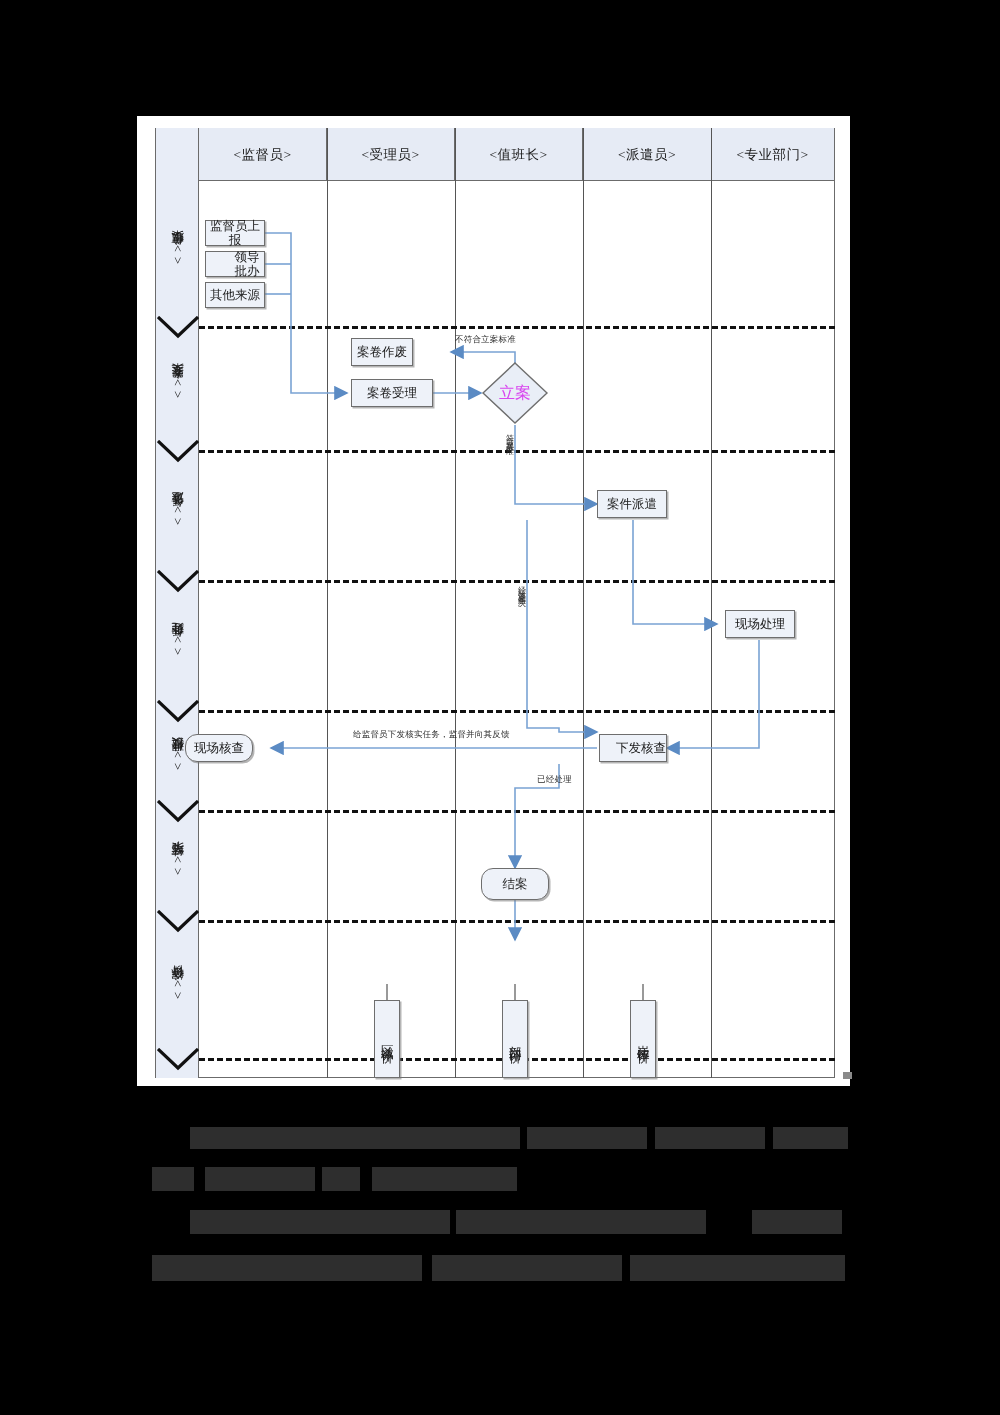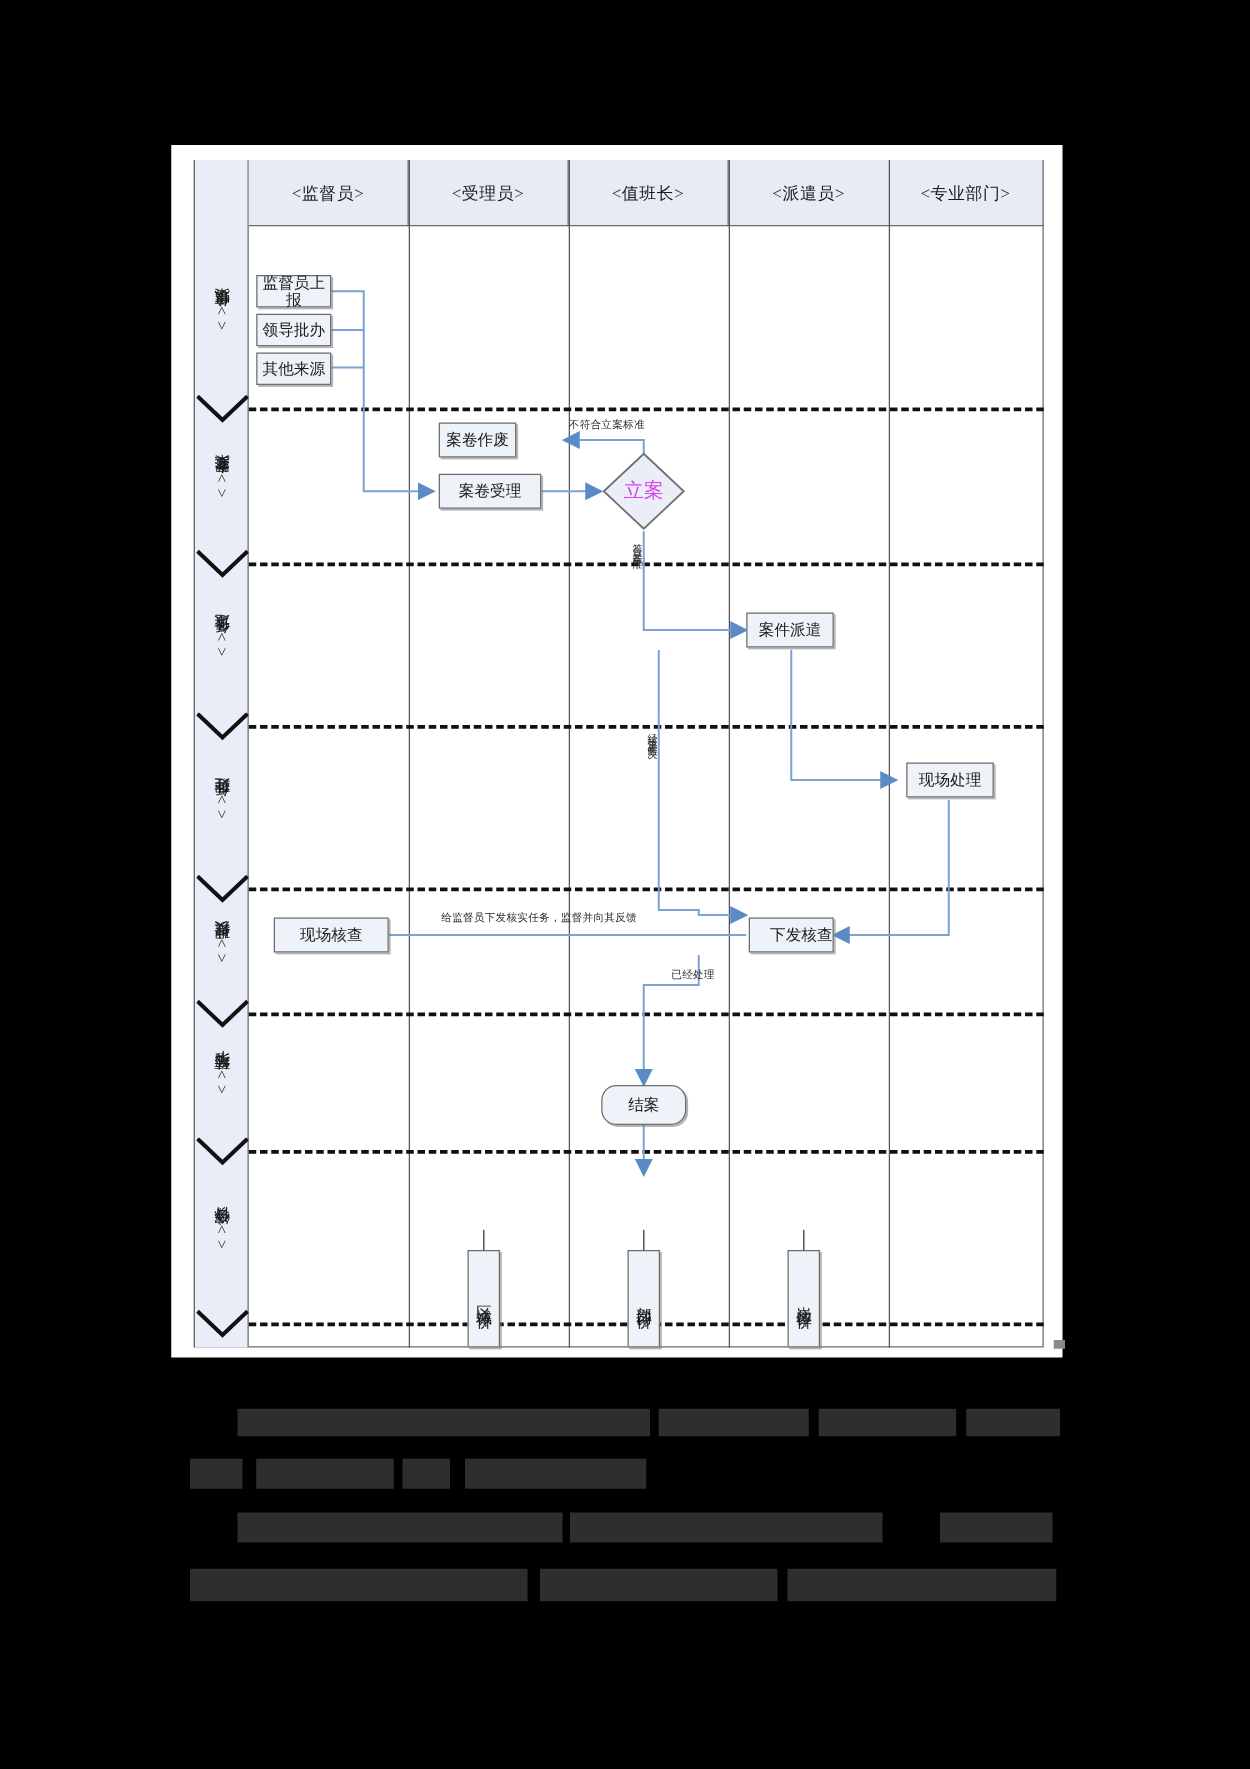--- a/index.html
+++ b/index.html
@@ -301,21 +301,21 @@
     <div class="edge-label" style="left:198px;top:601px;">
       <span>给监督员下发核实任务，监督并向其反馈</span>
     </div>
     <div class="edge-label" style="left:382px;top:646px;">
       <span>已经处理</span>
     </div>
 
     <div class="node" style="left:50px;top:92px;width:60px;height:26px;">
       <span>监督员上报</span>
     </div>
-    <div class="node" style="left:50px;top:123px;width:60px;height:26px;">
+    <div class="node" style="left:50px;top:123px;width:60px;height:26px;padding-left:24px;">
       <span>领导批办</span>
     </div>
     <div class="node" style="left:50px;top:154px;width:60px;height:26px;">
       <span>其他来源</span>
     </div>
 
     <div class="node" style="left:196px;top:210px;width:62px;height:28px;">
       <span>案卷作废</span>
     </div>
     <div class="node" style="left:196px;top:251px;width:82px;height:28px;">
@@ -330,21 +330,21 @@
     </div>
 
     <div class="node" style="left:442px;top:362px;width:70px;height:28px;">
       <span>案件派遣</span>
     </div>
 
     <div class="node" style="left:570px;top:482px;width:70px;height:28px;">
       <span>现场处理</span>
     </div>
 
-    <div class="node" style="left:64px;top:606px;width:92px;height:28px;">
+    <div class="node" style="left:30px;top:606px;width:68px;height:28px;border-radius:12px;">
       <span>现场核查</span>
     </div>
     <div class="node" style="left:444px;top:606px;width:68px;height:28px;padding-left:16px;">
       <span>下发核查</span>
     </div>
 
     <div class="node round" style="left:326px;top:740px;width:68px;height:32px;">
       <span>结案</span>
     </div>
 

